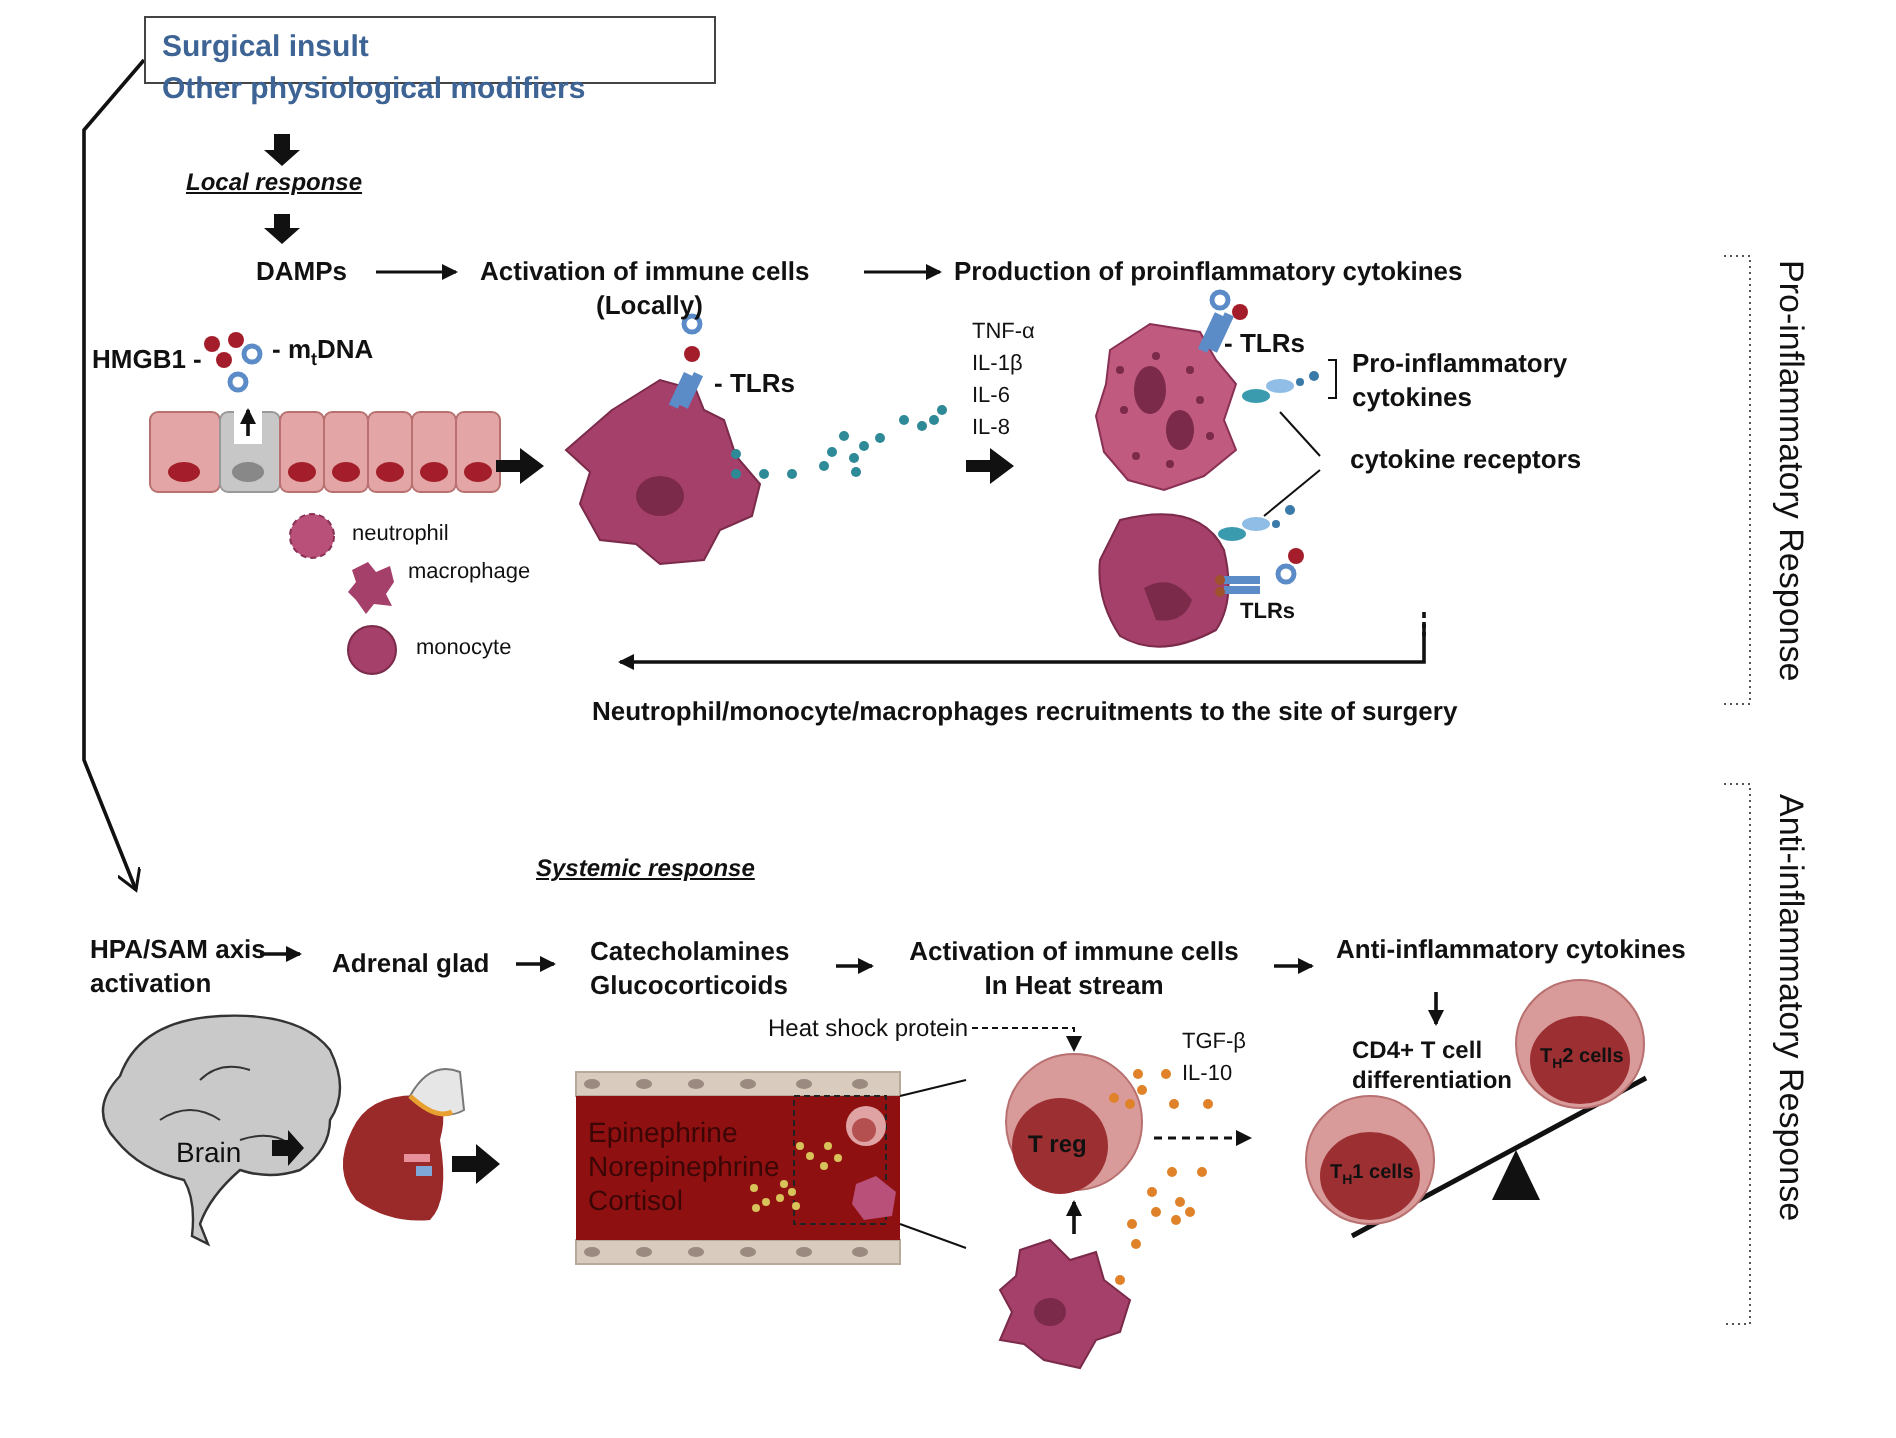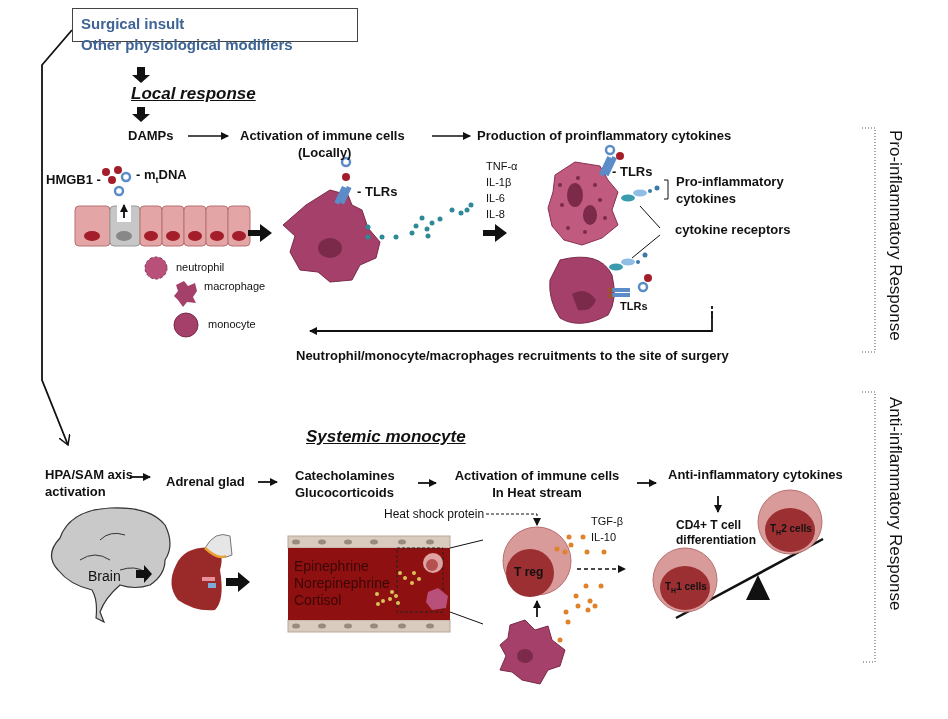--- a/index.html
+++ b/index.html
@@ -4,21 +4,21 @@
 <style>
   html, body { margin:0; padding:0; background:#ffffff; }
   body { width:948px; height:719px; position:relative; overflow:hidden; font-family:"Liberation Sans", sans-serif; color:#111; }
   .abs { position:absolute; }
   .b { font-weight:bold; }
   .lbl { font-size:13px; font-weight:bold; white-space:nowrap; }
   .lbl-n { font-size:11px; white-space:nowrap; }
   #diagram-svg { position:absolute; left:0; top:0; }
   .insult-box { position:absolute; left:72px; top:8px; width:286px; height:34px; border:1.5px solid #444; box-sizing:border-box; padding:4px 0 0 8px; }
   .insult-line { color:#3d6494; font-weight:bold; font-size:15px; line-height:21px; white-space:nowrap; }
-  .section-title { font-size:17px; font-weight:bold; font-style:italic; text-decoration:underline; white-space:nowrap;margin-left:38px; }
+  .section-title { font-size:12px; font-weight:bold; font-style:italic; text-decoration:underline; white-space:nowrap; }
   .side-label { position:absolute; font-size:17px; white-space:nowrap; transform-origin:left top; transform:rotate(90deg); color:#111; }
   .center { text-align:center; }
   sub { font-size:9px; }
 </style>
 </head>
 <body>
 
 <svg id="diagram-svg" width="948" height="719">
   <defs>
     <marker id="ah" markerWidth="8" markerHeight="8" refX="7" refY="4" orient="auto" markerUnits="userSpaceOnUse">
@@ -287,21 +287,21 @@
   <div>cytokines</div>
 </div>
 <div class="abs lbl" style="left:675px;top:222px;">cytokine receptors</div>
 
 <div class="abs lbl-n" style="left:176px;top:261px;">neutrophil</div>
 <div class="abs lbl-n" style="left:204px;top:280px;">macrophage</div>
 <div class="abs lbl-n" style="left:208px;top:318px;">monocyte</div>
 
 <div class="abs lbl" style="left:296px;top:348px;">Neutrophil/monocyte/macrophages  recruitments to the site of surgery</div>
 
-<div class="abs section-title" style="left:268px;top:427px;">Systemic monocyte</div>
+<div class="abs section-title" style="left:268px;top:427px;">Systemic response</div>
 
 <div class="abs lbl" style="left:45px;top:466px;line-height:17px;">
   <div>HPA/SAM axis</div>
   <div>activation</div>
 </div>
 <div class="abs lbl" style="left:166px;top:474px;">Adrenal glad</div>
 <div class="abs lbl" style="left:295px;top:467px;line-height:17px;">
   <div>Catecholamines</div>
   <div>Glucocorticoids</div>
 </div>

